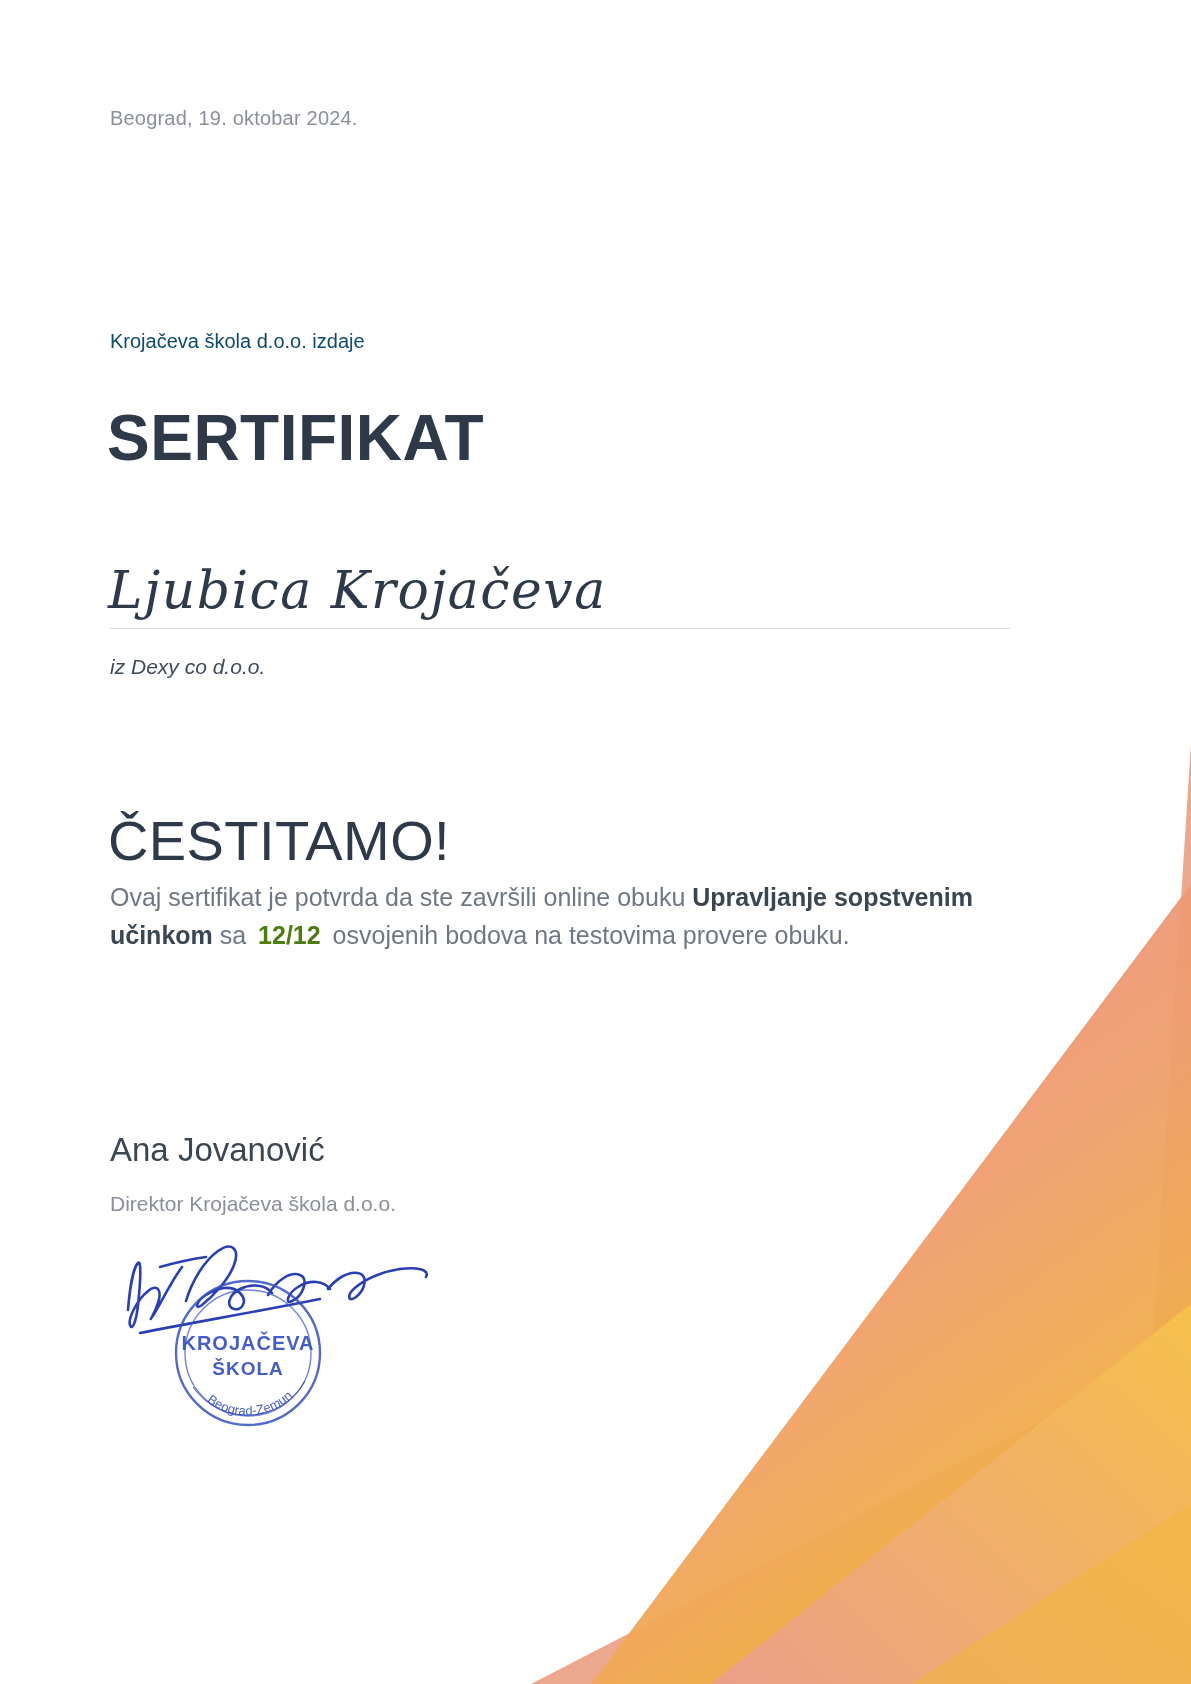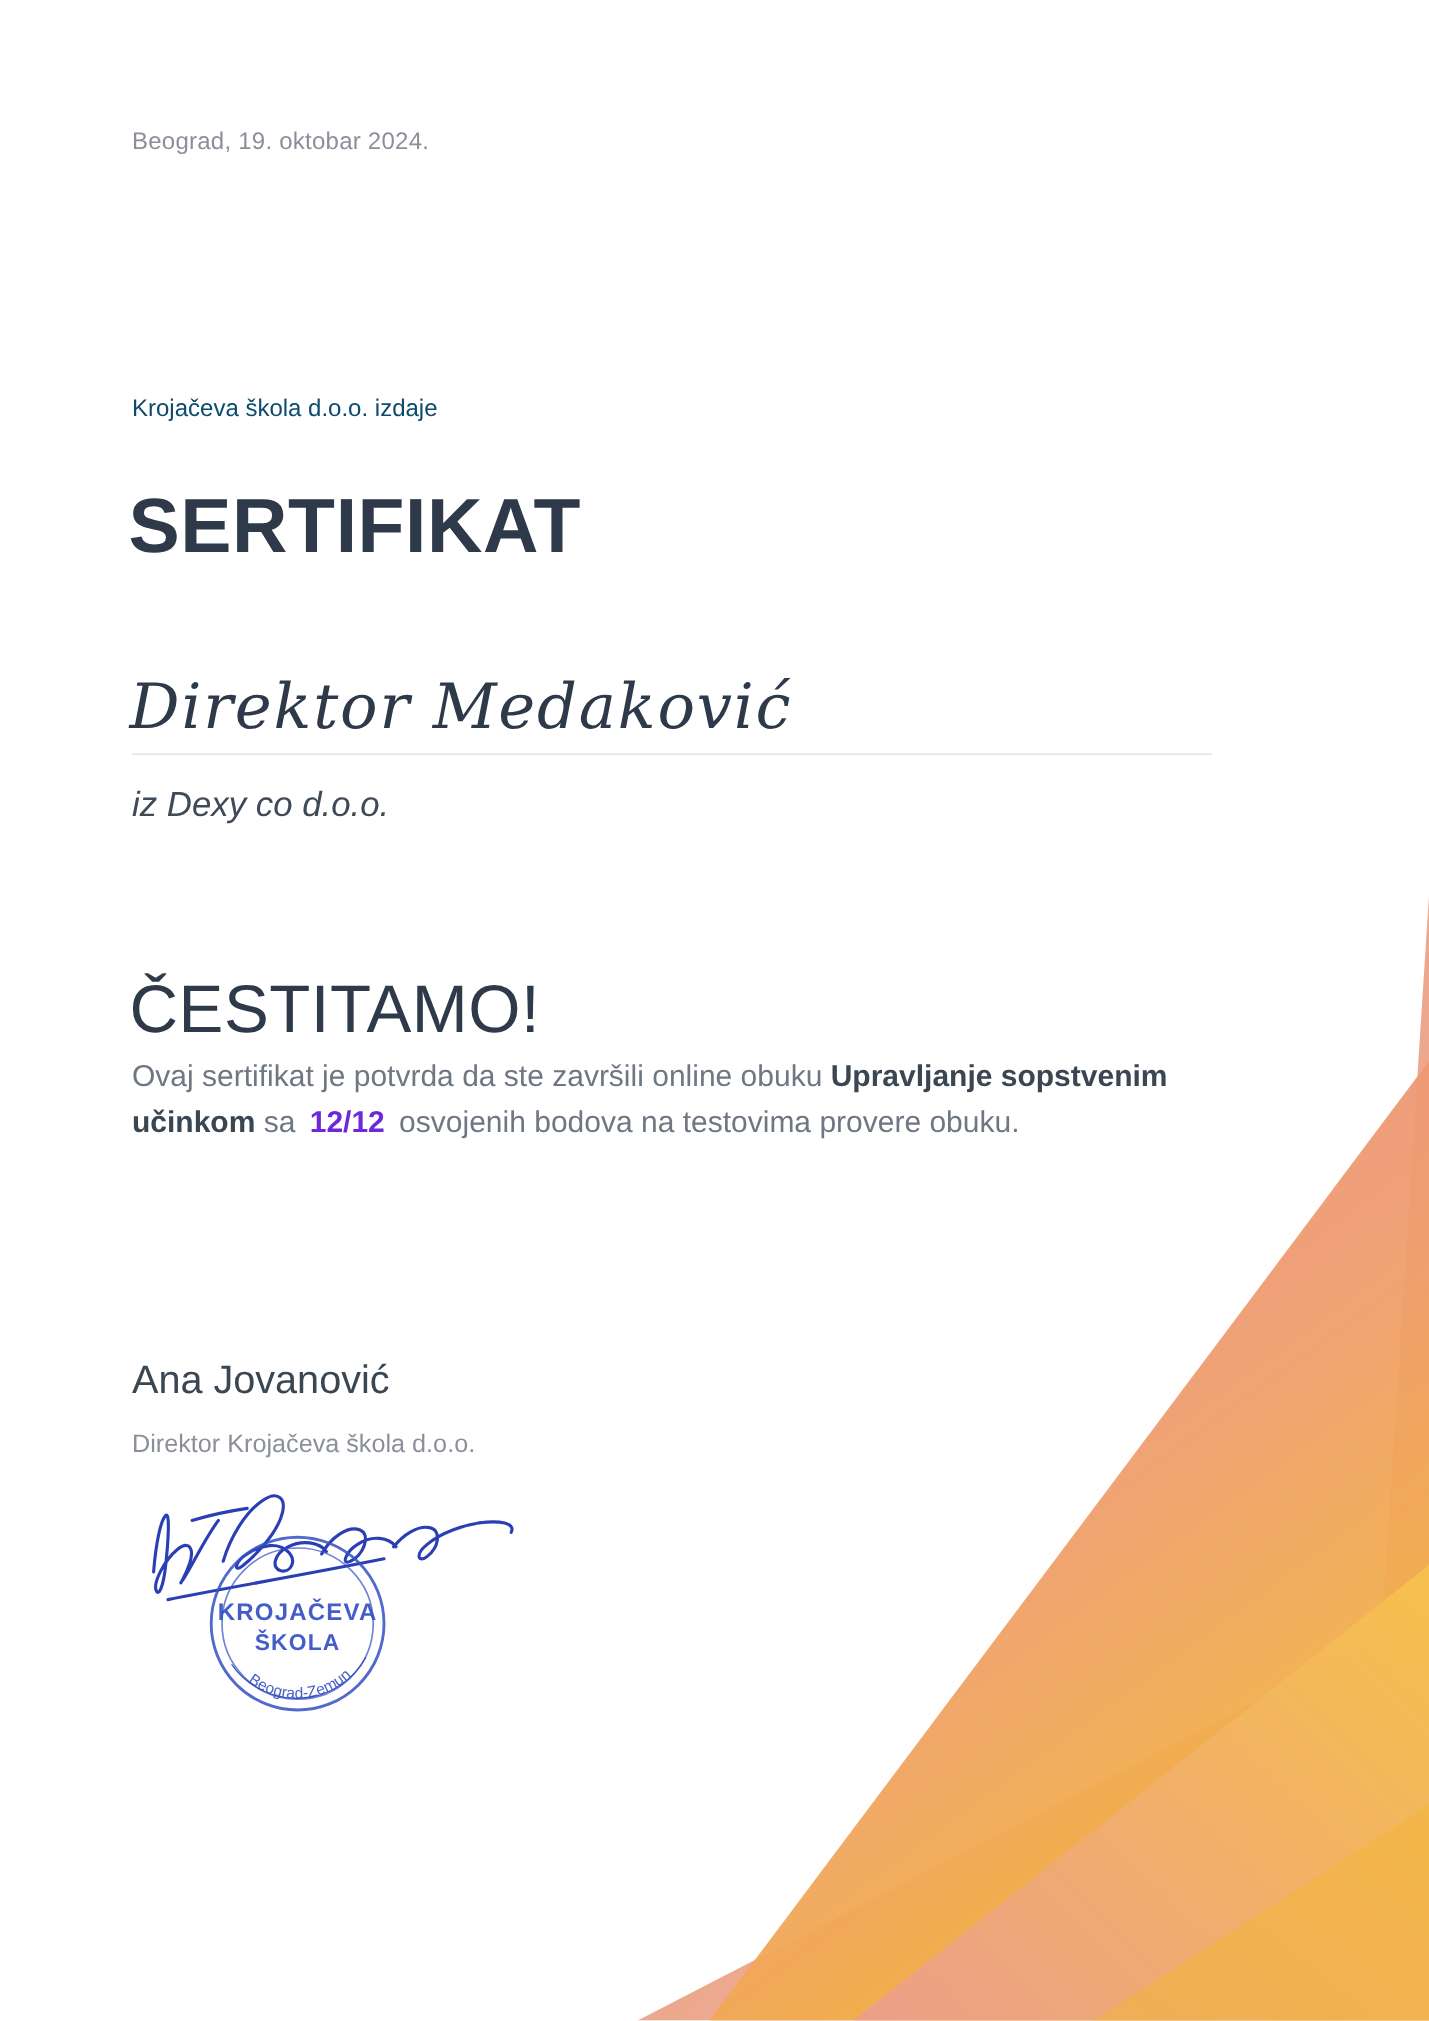--- a/index.html
+++ b/index.html
@@ -95,21 +95,21 @@
     left: 110px;
     top: 628px;
     width: 900px;
     height: 1px;
     background: #d9dde3;
   }
   .recipient-company {
     position: absolute;
     left: 110px;
     top: 655px;
-    font-size: 29px;
+    font-size: 21px;
     font-style: italic;
     color: #3f4a59;
   }
 
   
   .congrats {
     position: absolute;
     left: 108px;
     top: 808px;
     font-size: 56px;
@@ -123,21 +123,21 @@
     width: 890px;
     font-size: 25px;
     line-height: 1.52;
     color: #6f7782;
   }
   .body-text b {
     color: #3b4653;
     font-weight: bold;
   }
   .score {
-    color: #6d28d9;
+    color: #4d7c0f;
     font-weight: bold;
     padding: 0 5px;
   }
 
   
   .sig-name {
     position: absolute;
     left: 110px;
     top: 1131px;
     font-size: 33px;
@@ -185,21 +185,21 @@
     <polygon points="660,560 660,940 180,940" fill="url(#gradC)" opacity="0.9"></polygon>
     <polygon points="660,760 660,940 380,940" fill="#f3b53a" opacity="0.55"></polygon>
   </svg>
 
   <div class="date-line">Beograd, 19. oktobar 2024.</div>
 
 
   <div class="issuer">Krojačeva škola d.o.o. izdaje</div>
   <h1 class="cert-title">SERTIFIKAT</h1>
 
-  <div class="recipient">Direktor Medaković</div>
+  <div class="recipient">Ljubica Krojačeva</div>
   <div class="recipient-rule"></div>
   <div class="recipient-company">iz Dexy co d.o.o.</div>
 
   <div class="congrats">ČESTITAMO!</div>
 
   <div class="body-text">
     <span>Ovaj sertifikat je potvrda da ste završili online obuku </span><b>Upravljanje sopstvenim učinkom</b><span> sa </span><span class="score">12/12</span><span> osvojenih bodova na testovima provere obuku.</span>
   </div>
 
   <div class="sig-name">Ana Jovanović</div>

